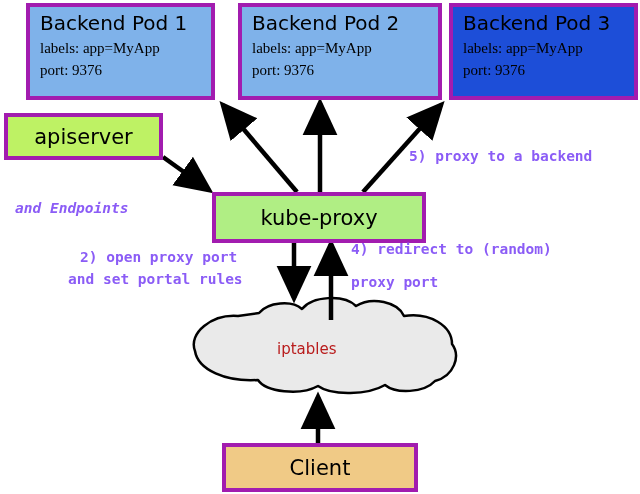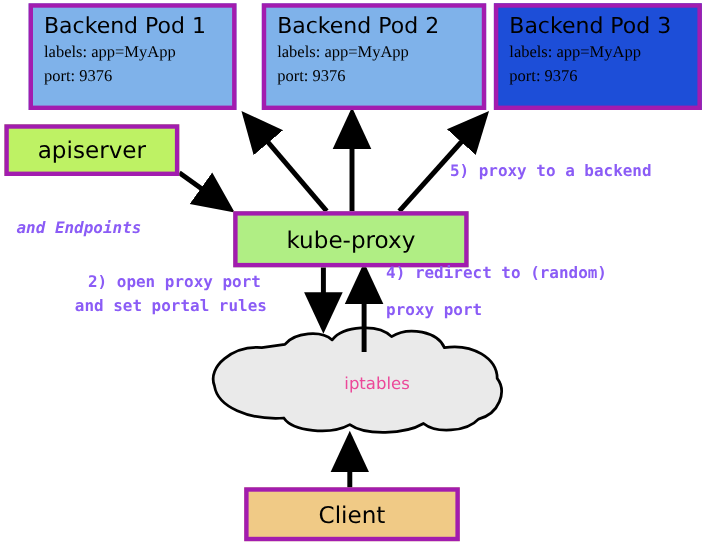--- a/index.html
+++ b/index.html
@@ -56,24 +56,23 @@
     font-weight: bold;
     line-height: 21px;
     color: #8b5cf6;
     white-space: nowrap;
     z-index: 4;
   }
   .cloud-label {
     position: absolute;
     font-family: "DejaVu Sans", sans-serif;
     font-size: 15px;
-    color: #ec4899;
+    color: #b91c1c;
     white-space: nowrap;
     z-index: 4;
-    margin-left: 36px;
   }
   svg.edges {
     position: absolute;
     left: 0;
     top: 0;
     width: 640px;
     height: 494px;
     z-index: 2;
   }
   svg.cloud-layer {

